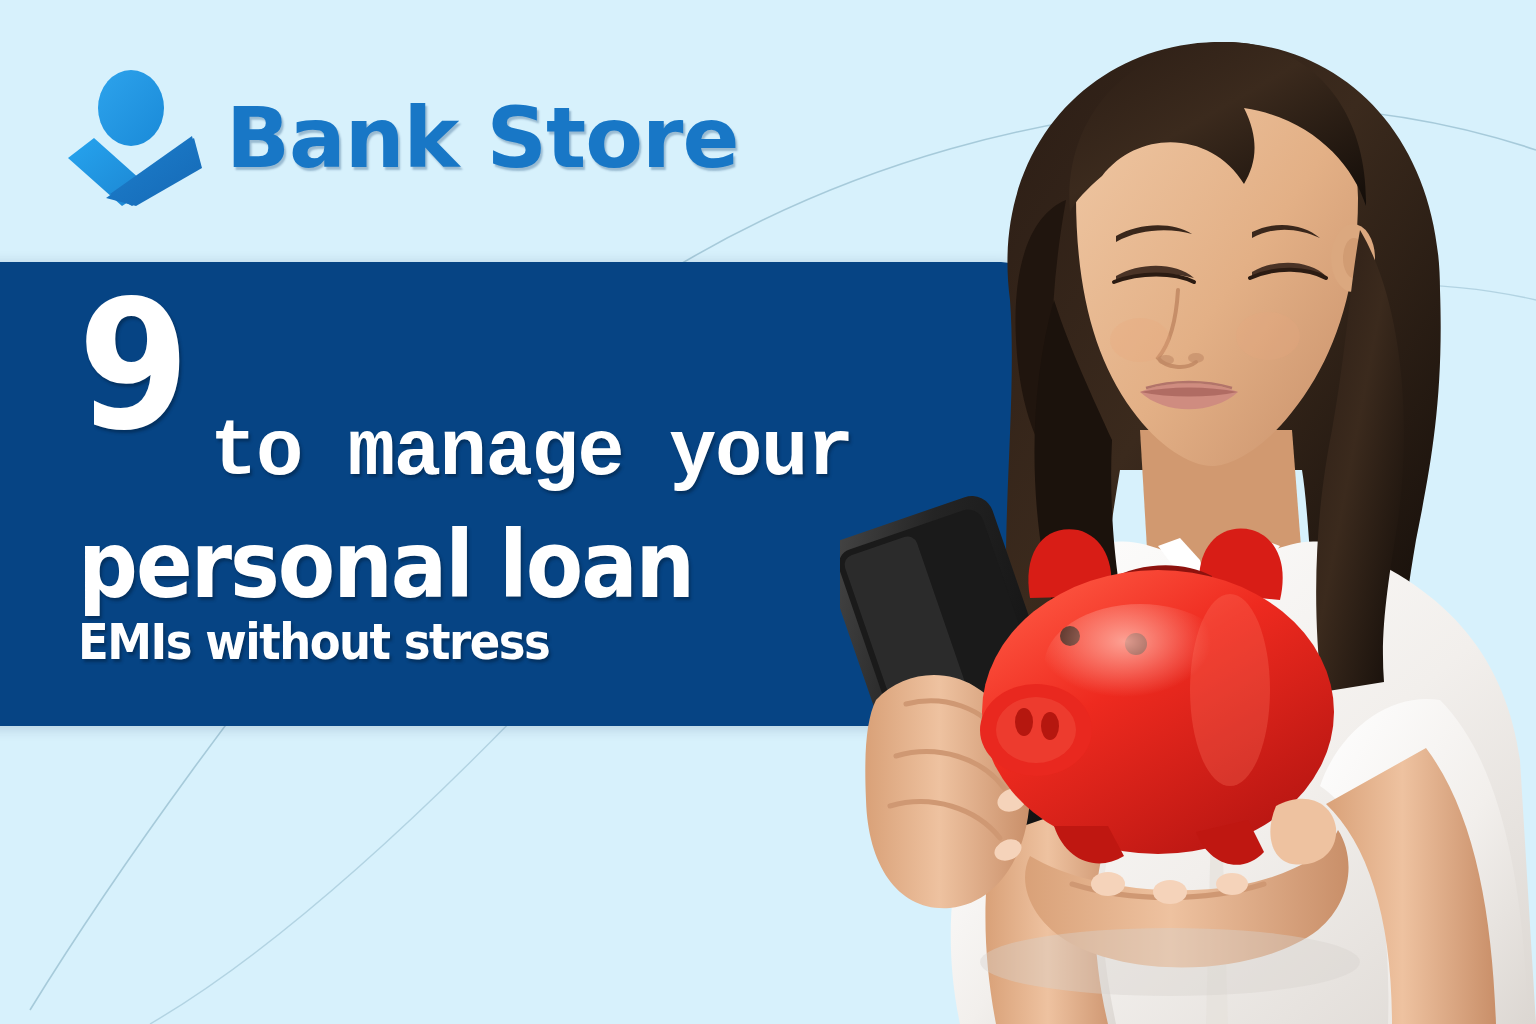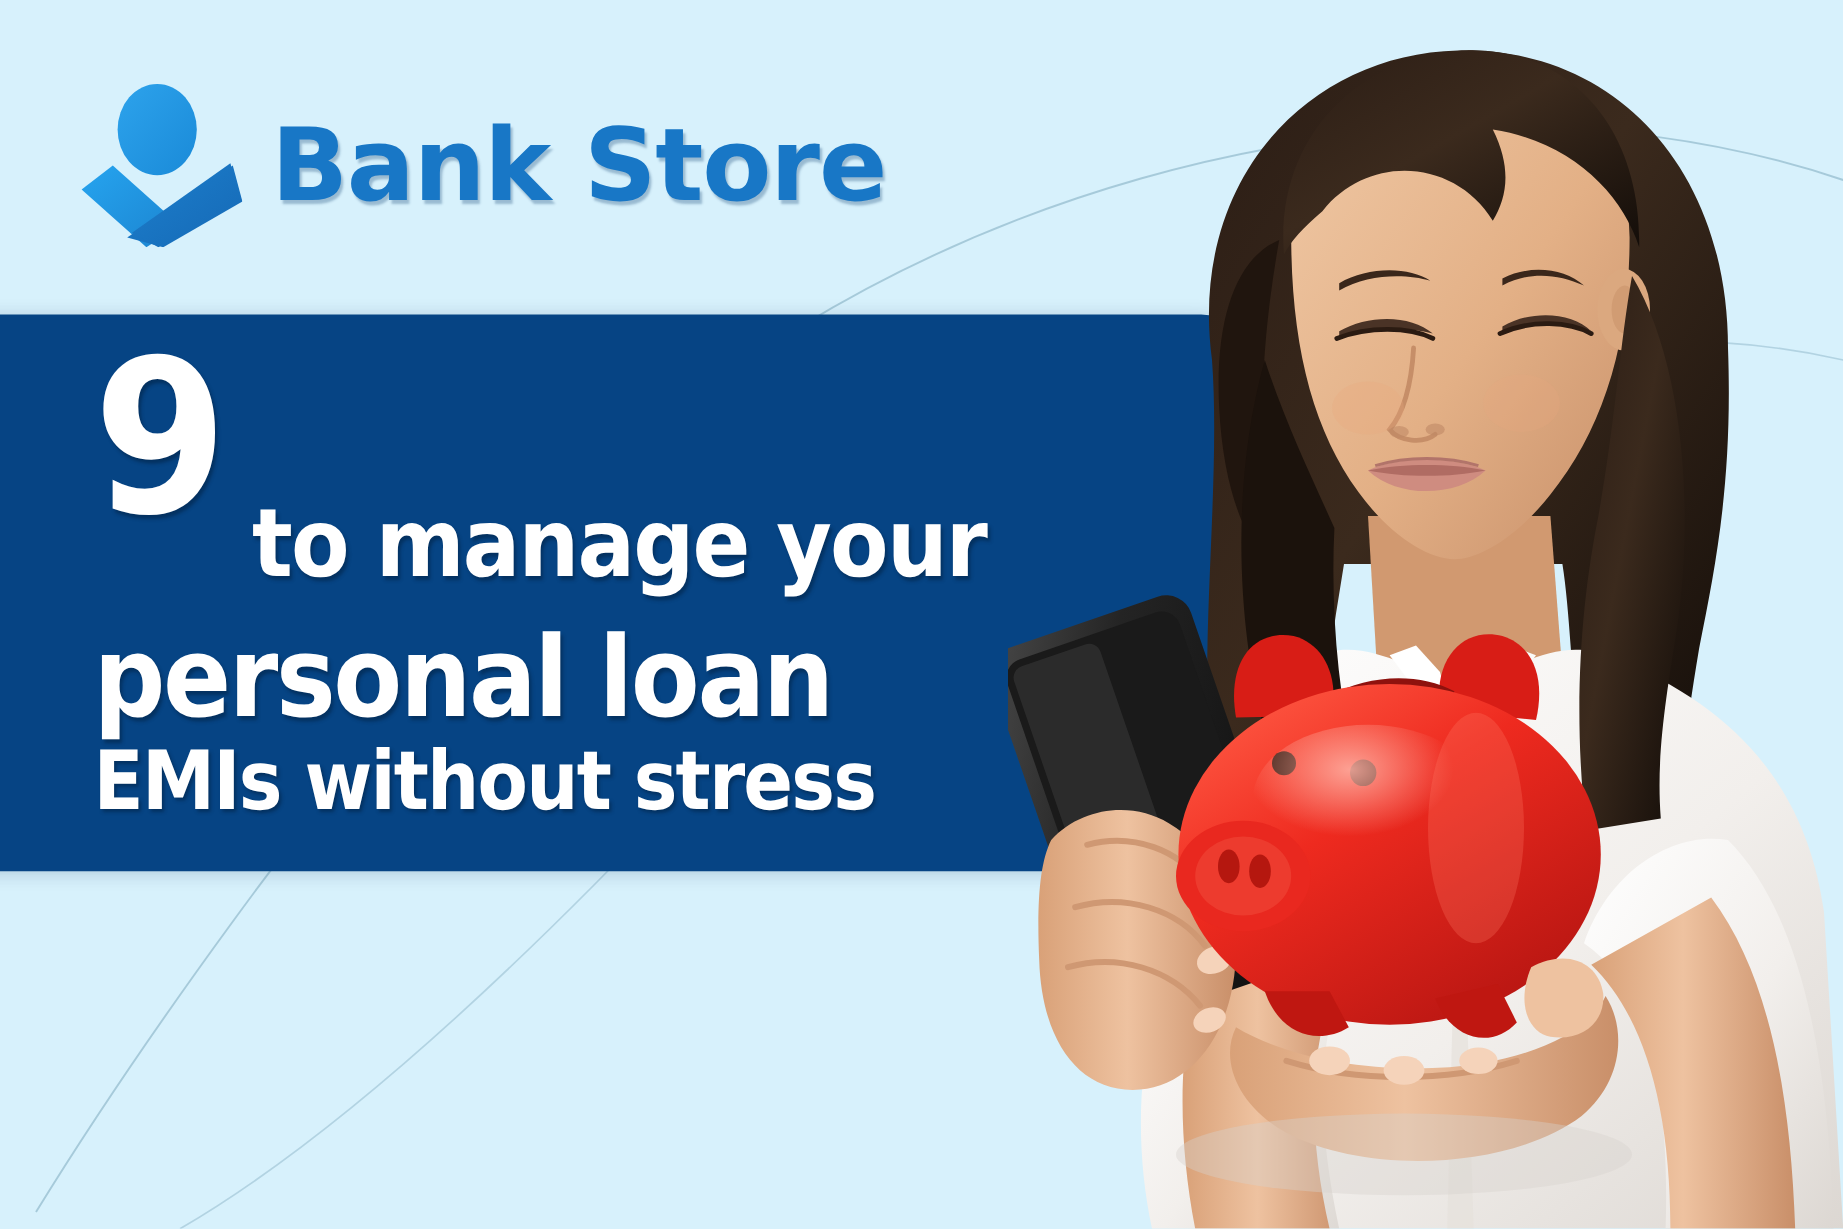--- a/index.html
+++ b/index.html
@@ -48,23 +48,23 @@
   .l1{
     display:flex;align-items:baseline;gap:14px;
     font-size:104px;line-height:0.96;
     letter-spacing:-2px;
   }
   .big-nine{
     font-size:178px;line-height:0.72;
     font-weight:700;letter-spacing:-6px;
     position:relative;top:14px;
   }
-  .l2{font-size:79px;line-height:1.06;letter-spacing:-1.5px;margin-top:-4px;margin-left:132px;}
+  .l2{font-size:79px;line-height:1.06;letter-spacing:-1.5px;margin-top:-4px;margin-left:132px;font-family:Liberation Mono, monospace;}
   .l3{font-size:93px;line-height:1.06;letter-spacing:-2px;margin-top:20px;}
-  .l4{font-size:68px;line-height:1.06;letter-spacing:-1.5px;margin-top:2px;}
+  .l4{font-size:50px;line-height:1.06;letter-spacing:-1.5px;margin-top:2px;}
 
   
   .subject{position:absolute;left:840px;top:0;width:696px;height:1024px;z-index:4;}
 </style>
 </head>
 <body>
 
 <div id="stage">
 
   <svg class="arcs" width="1536" height="1024" viewBox="0 0 1536 1024" aria-hidden="true">

